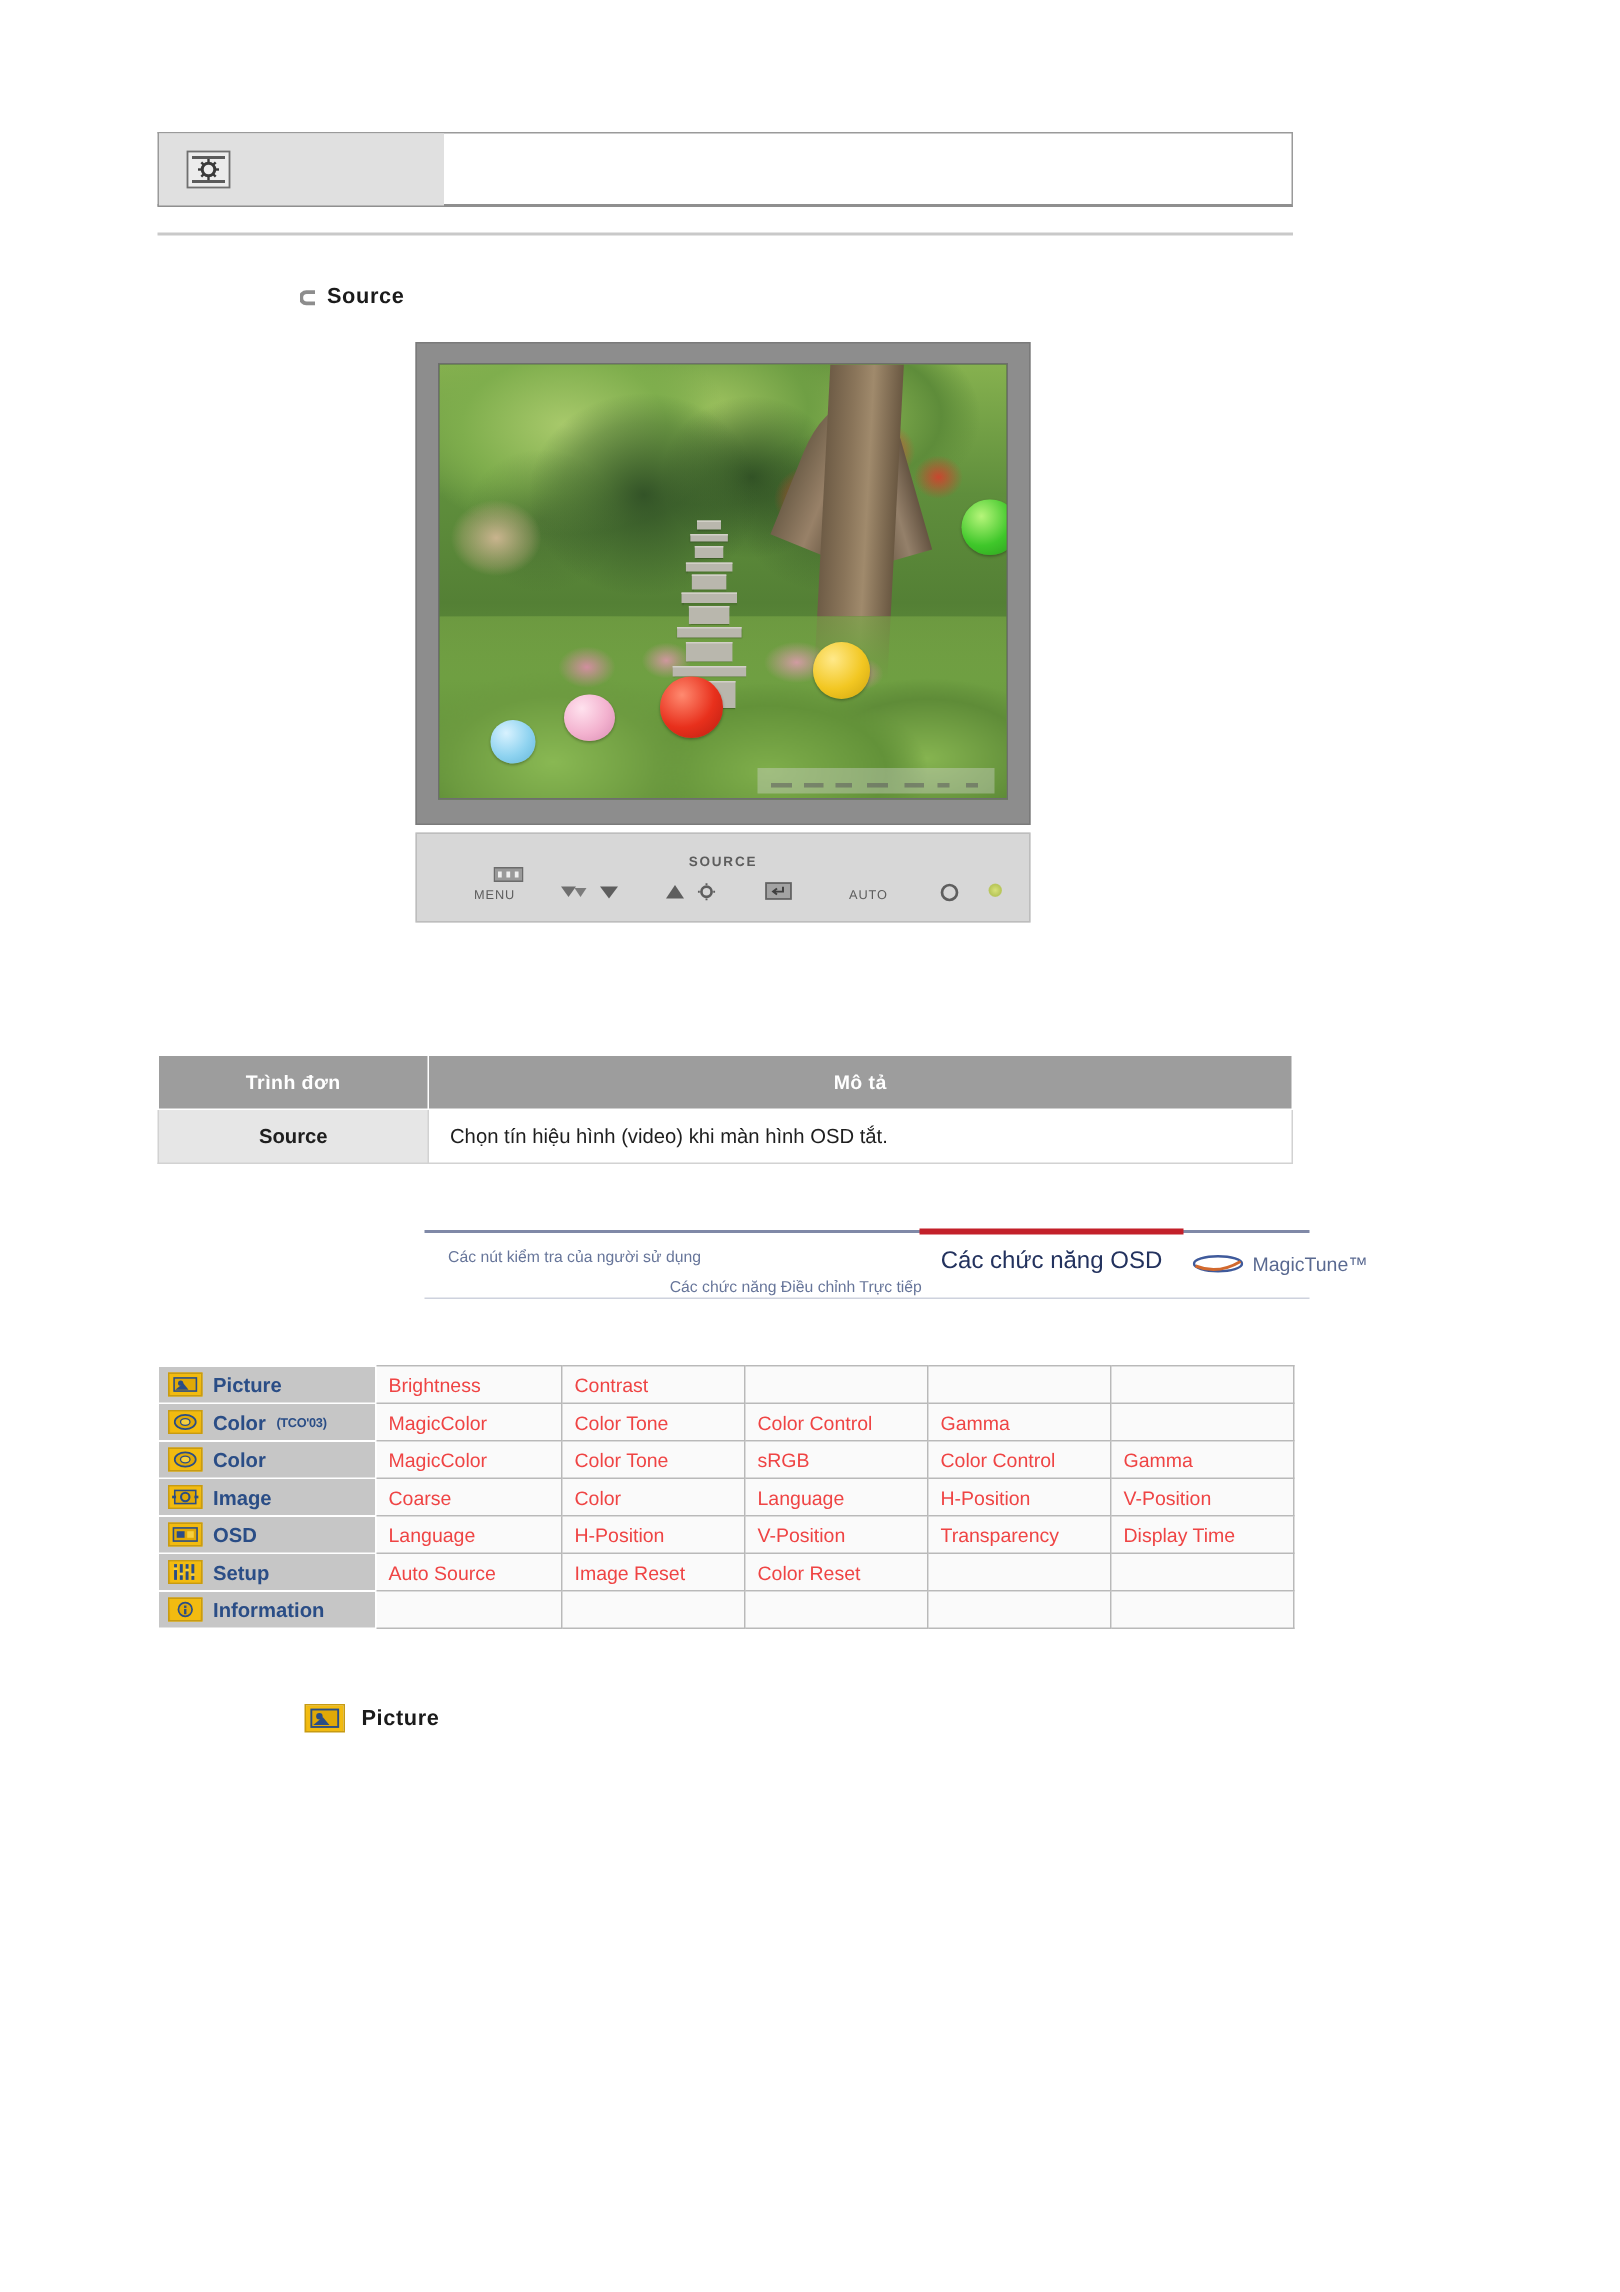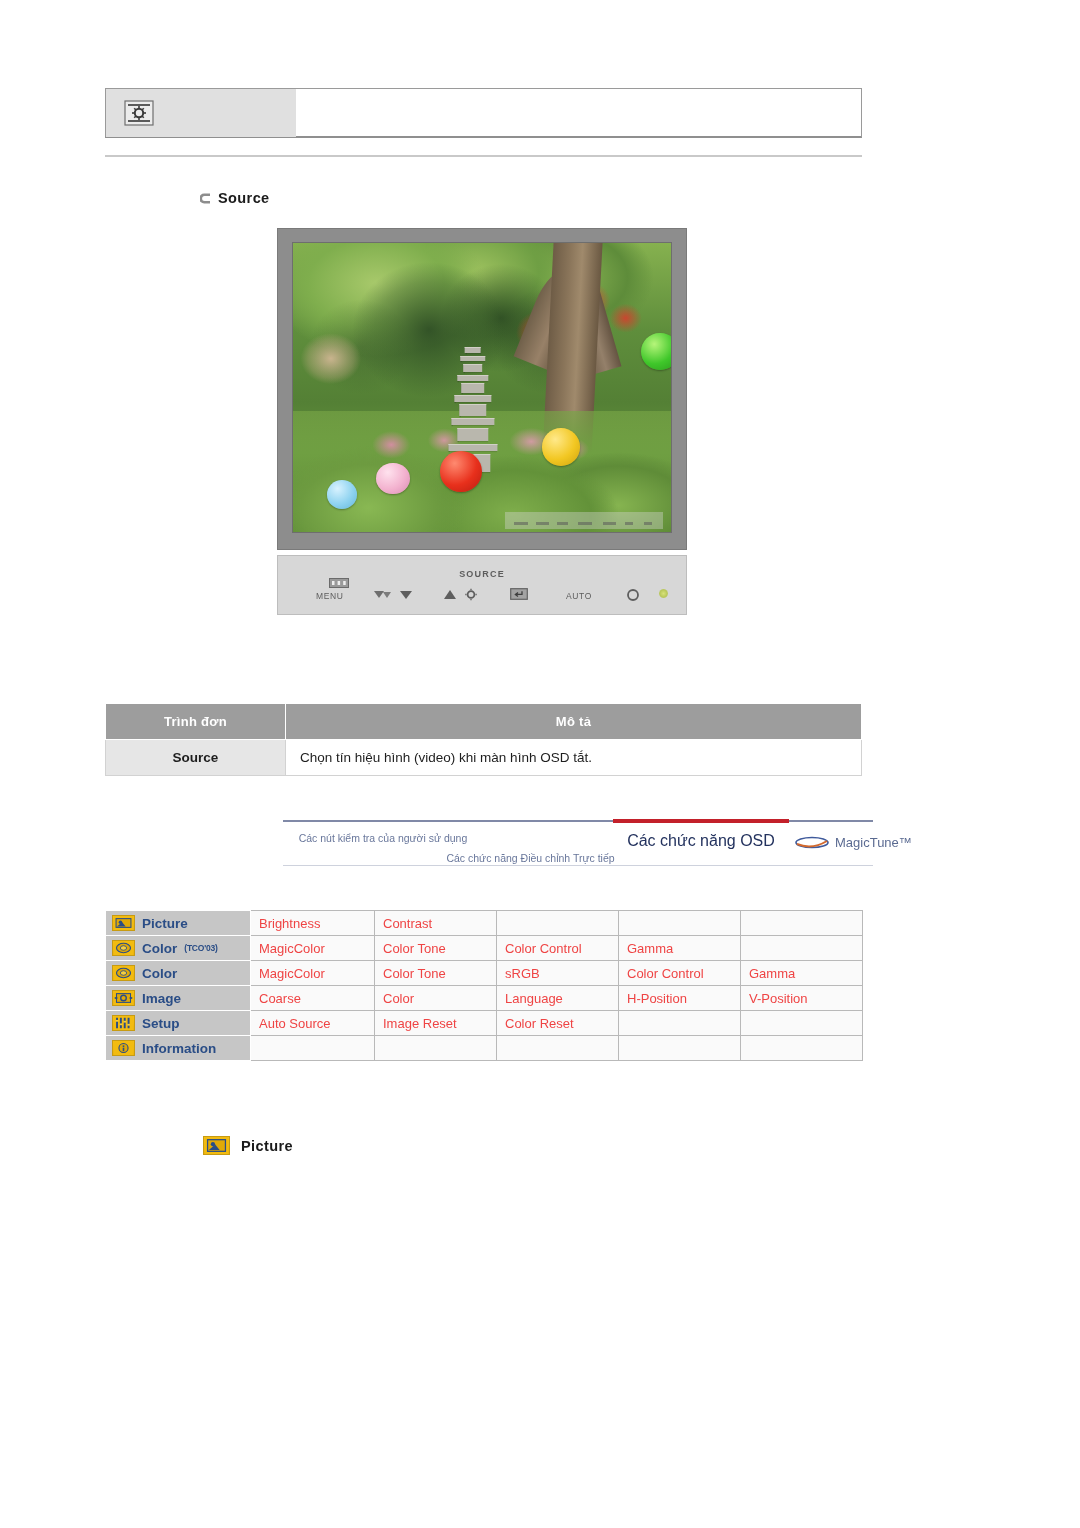--- a/index.html
+++ b/index.html
@@ -620,20 +620,38 @@
           <span>Image</span>
         </span>
       </td>
       <td>Coarse</td>
       <td>Color</td>
       <td>Language</td>
       <td>H-Position</td>
       <td>V-Position</td>
     </tr>
 
+    <tr>
+      <td class="first">
+        <span class="first-inner">
+          <svg class="osd-icon" viewBox="0 0 23 16">
+            <rect x="0" y="0" width="23" height="16" fill="#f2bb10"></rect>
+            <rect x="2.5" y="3" width="18" height="10" fill="#e0a907" stroke="#2a4d86" stroke-width="1.2"></rect>
+            <rect x="5" y="5.5" width="6" height="5" fill="#2a4d86"></rect>
+            <rect x="13" y="5.5" width="5" height="5" fill="#f6cf3f"></rect>
+          </svg>
+          <span>OSD</span>
+        </span>
+      </td>
+      <td>Language</td>
+      <td>H-Position</td>
+      <td>V-Position</td>
+      <td>Transparency</td>
+      <td>Display Time</td>
+    </tr>
 
     <tr>
       <td class="first">
         <span class="first-inner">
           <svg class="osd-icon" viewBox="0 0 23 16">
             <rect x="0" y="0" width="23" height="16" fill="#f2bb10"></rect>
             <g fill="#2a4d86">
               <rect x="3" y="2" width="2.2" height="12"></rect>
               <rect x="7.4" y="2" width="2.2" height="12"></rect>
               <rect x="11.8" y="2" width="2.2" height="12"></rect>

